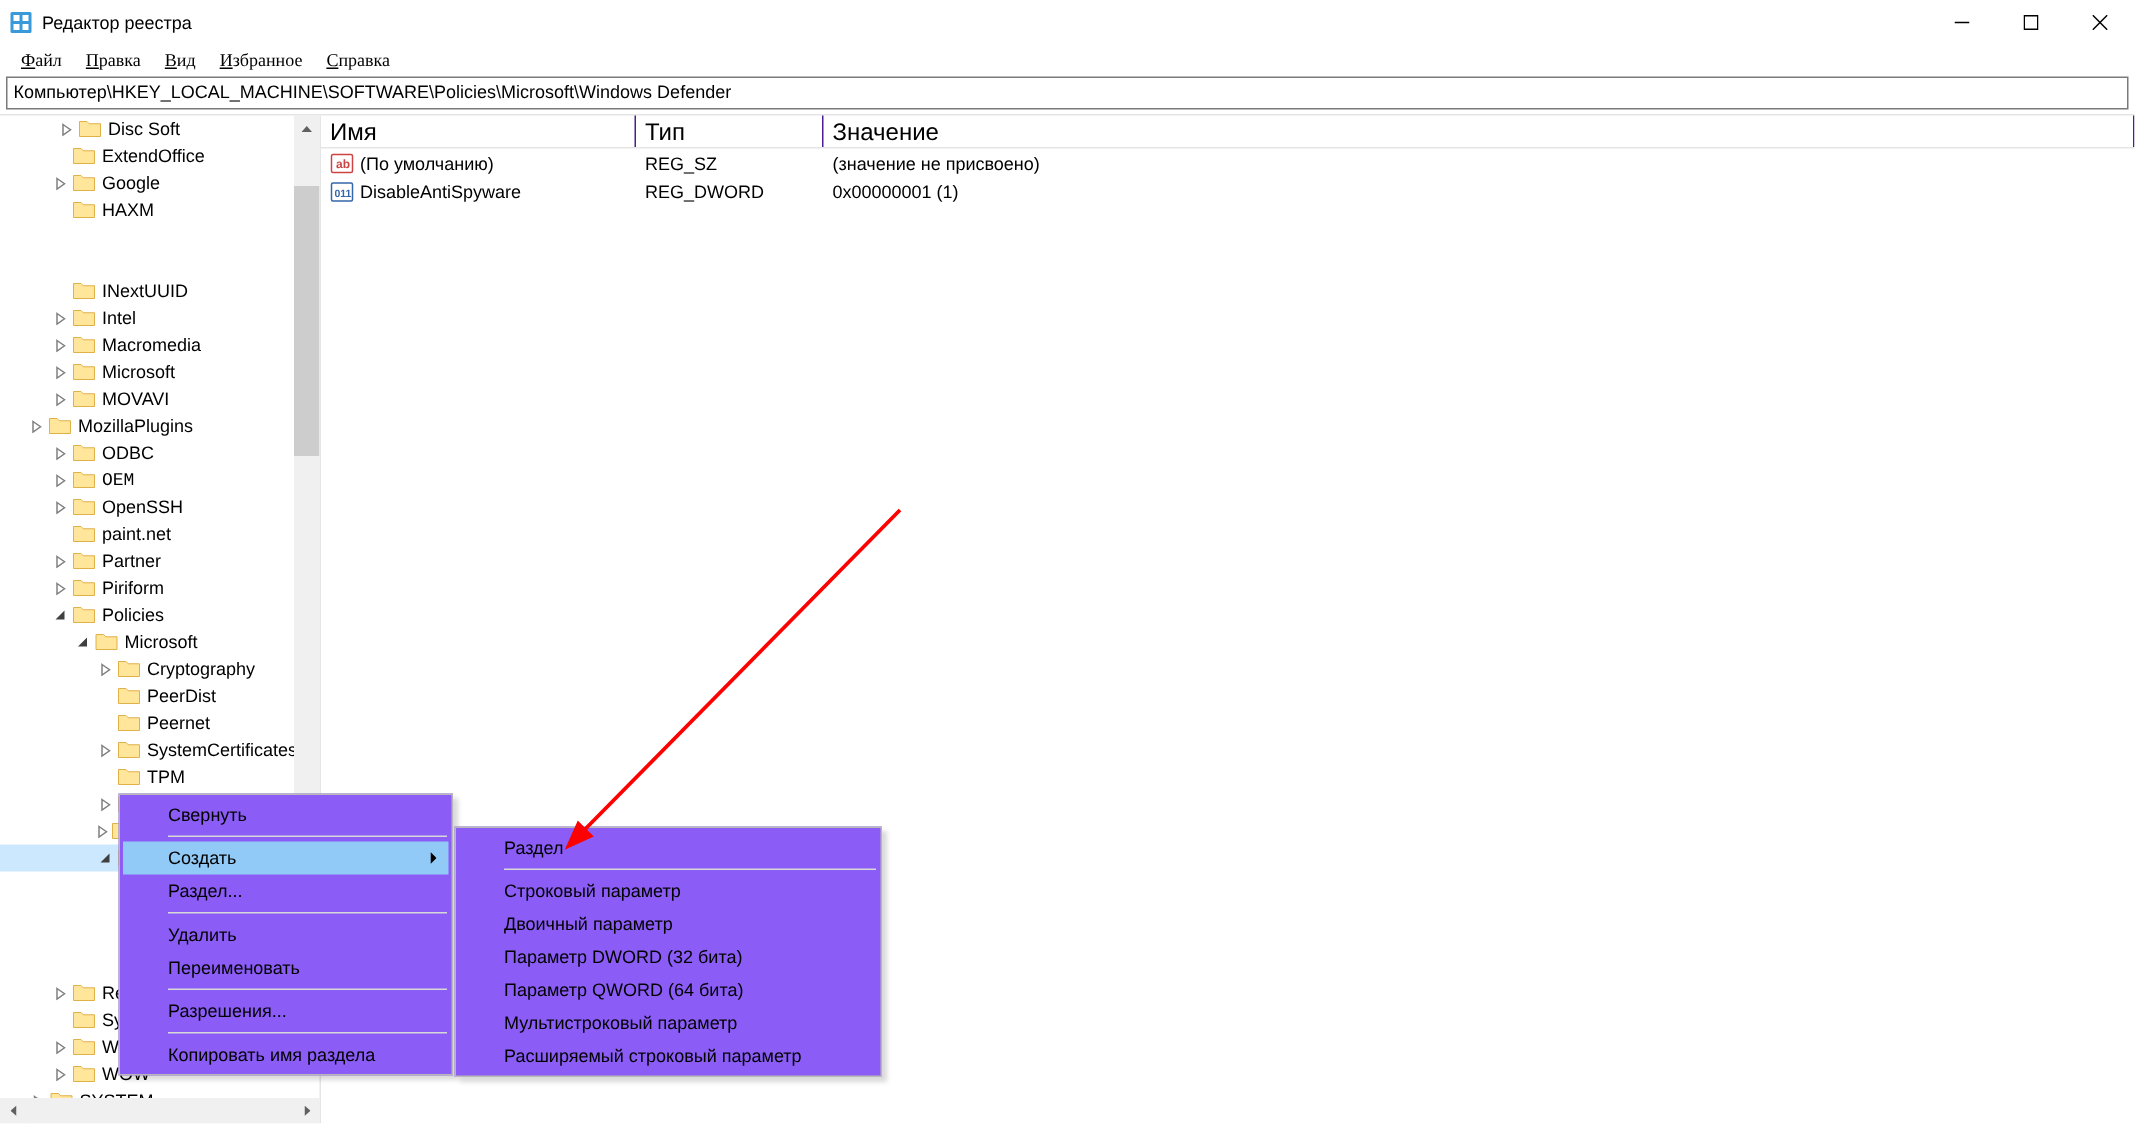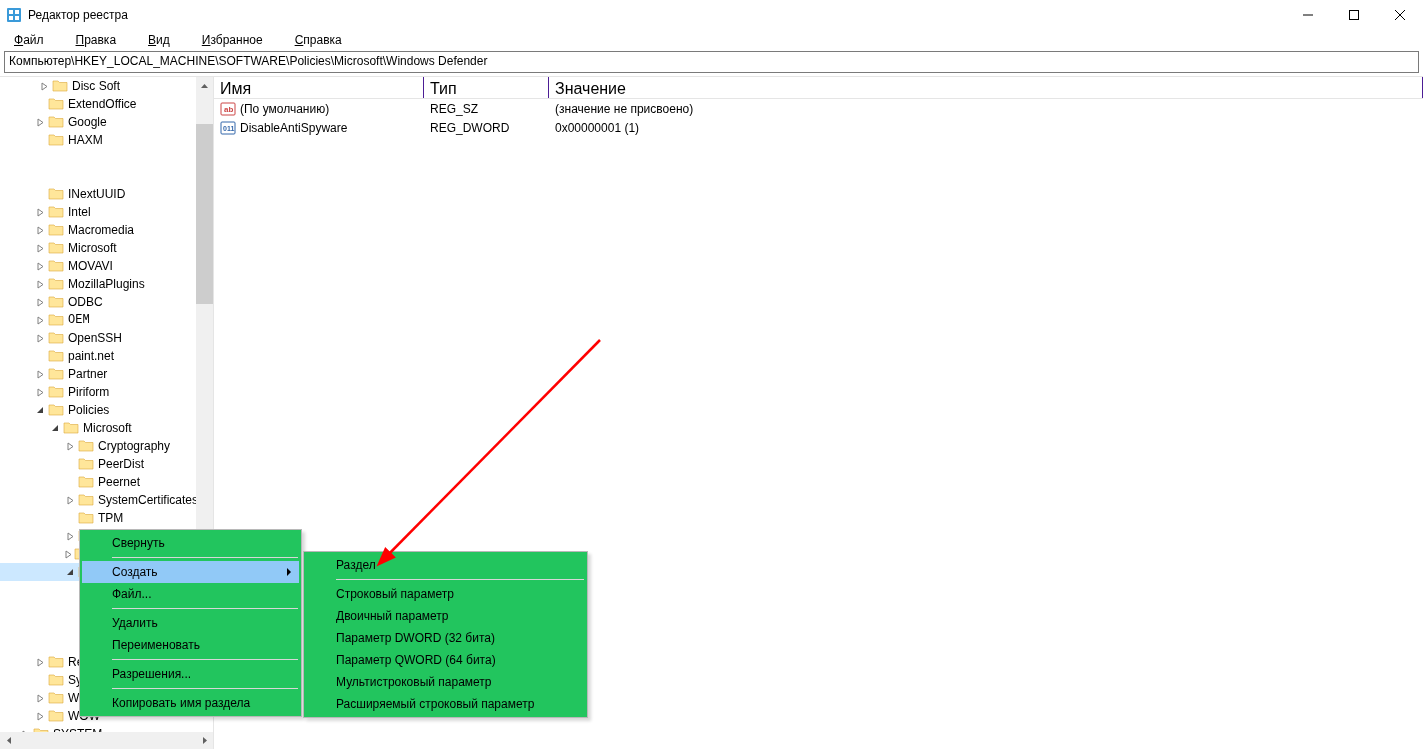--- a/index.html
+++ b/index.html
@@ -8,21 +8,21 @@
 
   
   .titlebar { height: 30px; display: flex; align-items: center; padding: 0 0 0 6px; }
   .titlebar .app-icon { width: 16px; height: 16px; margin-right: 6px; }
   .titlebar .title { flex: 1; font-size: 12px; }
   .titlebar .winbtns { display: flex; height: 100%; }
   .titlebar .winbtn { width: 46px; height: 100%; display: flex; align-items: center; justify-content: center; }
   .titlebar .winbtn svg { pointer-events: none; }
 
   
-  .menubar { height: 20px; display: flex; align-items: center; padding: 0 6px; gap: 16px; }
+  .menubar { height: 20px; display: flex; align-items: center; padding: 0 6px; gap: 0; font-family: Liberation Serif, serif; }
   .menubar .menuitem { padding: 2px 8px; text-decoration: underline; text-decoration-color: transparent; }
   .menubar .menuitem::first-letter { text-decoration: underline; }
 
   
   .addressbar-wrap { padding: 1px 4px 3px 4px; border-bottom: 1px solid #e5e5e5; }
   .addressbar { height: 22px; border: 1px solid #7a7a7a; padding: 2px 4px; font-size: 12px; }
 
   
   .main { flex: 1; display: flex; min-height: 0; }
   .treepane { width: 214px; display: flex; flex-direction: column; border-right: 1px solid #e5e5e5; position: relative; }
@@ -47,21 +47,21 @@
   
   .listpane { flex: 1; display: flex; flex-direction: column; }
   .listheader { height: 22px; display: flex; border-bottom: 1px solid #e5e5e5; }
   .listheader .col { padding: 3px 6px; border-right: 1px solid #4c1d95; font-size: 16px; }
   .listbody { flex: 1; overflow: auto; position: relative; }
   .lrow { display: flex; align-items: center; height: 19px; }
   .lrow .cell { padding: 1px 6px; display: flex; align-items: center; }
   .val-icon { width: 16px; height: 16px; margin-right: 4px; flex-shrink: 0; }
 
   
-  .ctxmenu { position: absolute; background: #22c55e; border: 1px solid #b8b8b8; box-shadow: 3px 3px 3px rgba(0,0,0,0.15); padding: 2px; z-index: 100; }
+  .ctxmenu { position: absolute; background: #8b5cf6; border: 1px solid #b8b8b8; box-shadow: 3px 3px 3px rgba(0,0,0,0.15); padding: 2px; z-index: 100; }
   .ctxmenu .row { height: 22px; display: flex; align-items: center; padding: 0 30px 0 30px; position: relative; white-space: nowrap; }
   .ctxmenu .row.hover { background: #91c9f7; }
   .ctxmenu .sep { height: 1px; background: #d7d7d7; margin: 3px 1px 3px 30px; }
   .ctxmenu .row .sub-arrow { position: absolute; right: 8px; }
 
   
   .annot { position: absolute; pointer-events: none; z-index: 200; }
 
 </style>
 </head>
@@ -197,21 +197,21 @@
               <span class="twisty">
                 <svg width="9" height="9">
                   <path d="M2,1 L7,4.5 L2,8 Z" fill="none" stroke="#808080" stroke-width="1"></path>
                 </svg>
               </span>
               <span class="folder-icon"><svg width="16" height="16" viewBox="0 0 16 16">
                   <path d="M1,3 L6,3 L7.5,4.5 L15,4.5 L15,13 L1,13 Z" fill="#ffe69a" stroke="#dca83a" stroke-width="0.6"></path>
                 </svg></span>
               <span class="label">MOVAVI</span>
             </div>
-            <div class="trow" style="padding-left: 34px;">
+            <div class="trow" style="padding-left: 18px;">
               <span class="twisty">
                 <svg width="9" height="9">
                   <path d="M2,1 L7,4.5 L2,8 Z" fill="none" stroke="#808080" stroke-width="1"></path>
                 </svg>
               </span>
               <span class="folder-icon"><svg width="16" height="16" viewBox="0 0 16 16">
                   <path d="M1,3 L6,3 L7.5,4.5 L15,4.5 L15,13 L1,13 Z" fill="#ffe69a" stroke="#dca83a" stroke-width="0.6"></path>
                 </svg></span>
               <span class="label">MozillaPlugins</span>
             </div>
@@ -546,21 +546,21 @@
         <span>Свернуть</span>
       </div>
       <div class="sep"></div>
       <div class="row hover">
         <span>Создать</span>
         <span class="sub-arrow"><svg width="4" height="8">
             <polygon points="0,0 4,4 0,8" fill="#000"></polygon>
           </svg></span>
       </div>
       <div class="row">
-        <span>Файл...</span>
+        <span>Раздел...</span>
       </div>
       <div class="sep"></div>
       <div class="row">
         <span>Удалить</span>
       </div>
       <div class="row">
         <span>Переименовать</span>
       </div>
       <div class="sep"></div>
       <div class="row">

